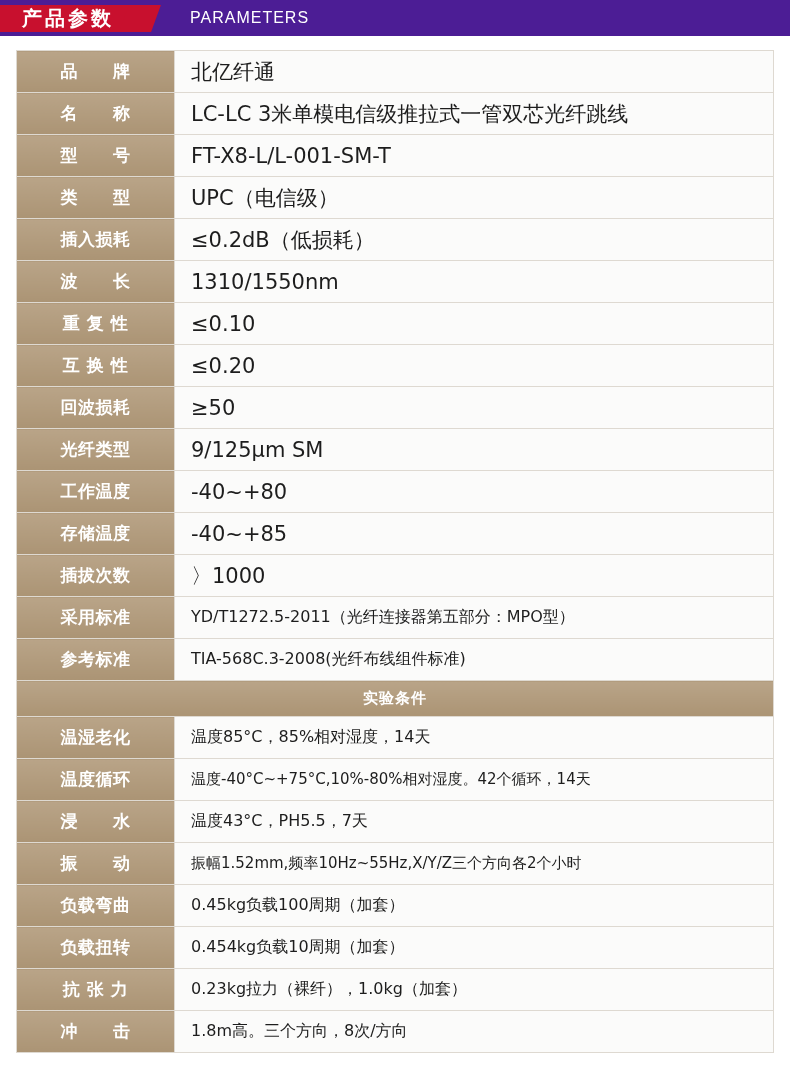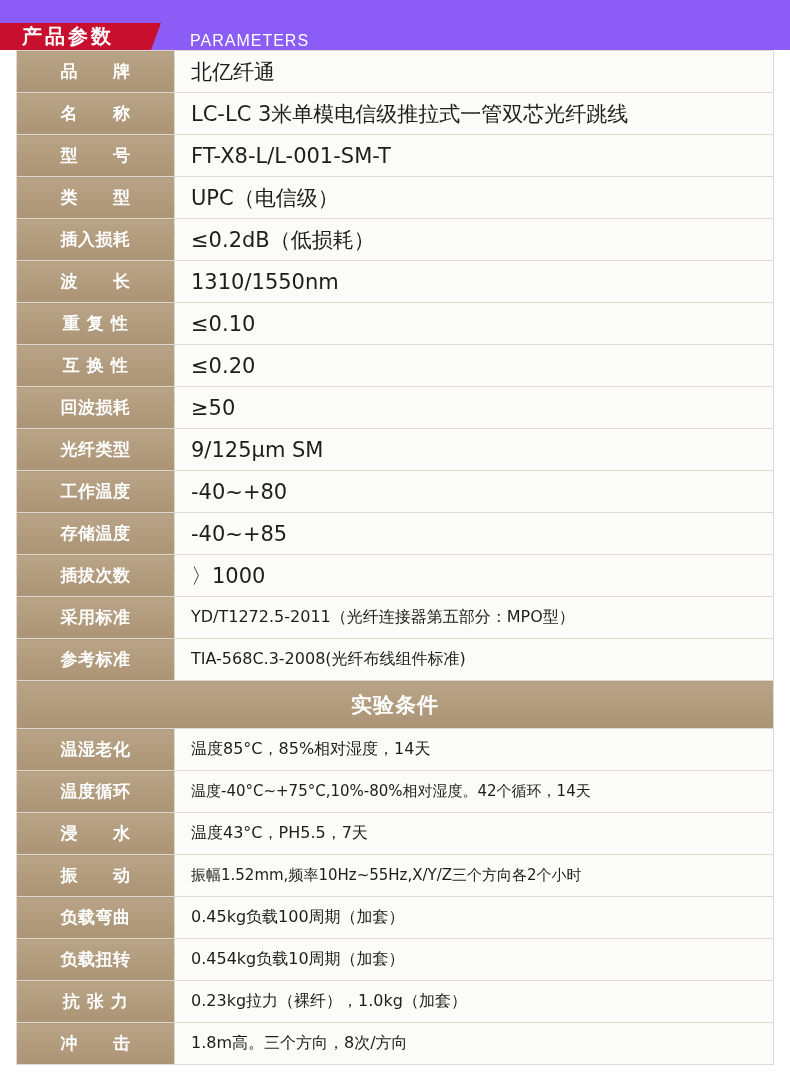--- a/index.html
+++ b/index.html
@@ -17,24 +17,24 @@
   .page {
     width: 790px;
     height: 1079px;
     position: relative;
     background: #ffffff;
   }
 
   
   .header {
     position: relative;
-    height: 50px;
-    background: #8b5cf6;
+    height: 36px;
+    background: #4c1d95;
     display: flex;
-    align-items: flex-end;
+    align-items: center;
     overflow: hidden;
   }
   .header-cn {
     position: relative;
     background: #c8102e;
     color: #ffffff;
     font-size: 20px;
     font-weight: bold;
     letter-spacing: 3px;
     display: flex;
@@ -61,21 +61,21 @@
     font-size: 16px;
     letter-spacing: 1px;
     display: flex;
     align-items: center;
     padding-left: 24px;
     font-family: "Liberation Sans", sans-serif;
   }
 
   
   .table-wrap {
-    padding: 0 16px 0 16px;
+    padding: 14px 16px 0 16px;
     box-sizing: border-box;
   }
   table.spec {
     width: 758px;
     border-collapse: collapse;
     table-layout: fixed;
     border: 1px solid #d8d3cb;
   }
   table.spec td {
     border: 1px solid #ded9d1;
@@ -101,25 +101,25 @@
     padding-left: 16px;
     font-family: "DejaVu Sans", "Liberation Sans", sans-serif;
   }
   td.value.big {
     font-size: 21px;
   }
   tr.section td {
     background: #b29b7e;
     background: linear-gradient(180deg, #b9a488 0%, #ab9474 100%);
     color: #ffffff;
-    font-size: 21px;
+    font-size: 15px;
     font-weight: bold;
     text-align: center;
     letter-spacing: 1px;
-    height: 48px;
+    height: 36px;
   }
   td.value.small {
     font-size: 15px;
   }
 </style>
 </head>
 <body>
 
 <div class="page">
 

